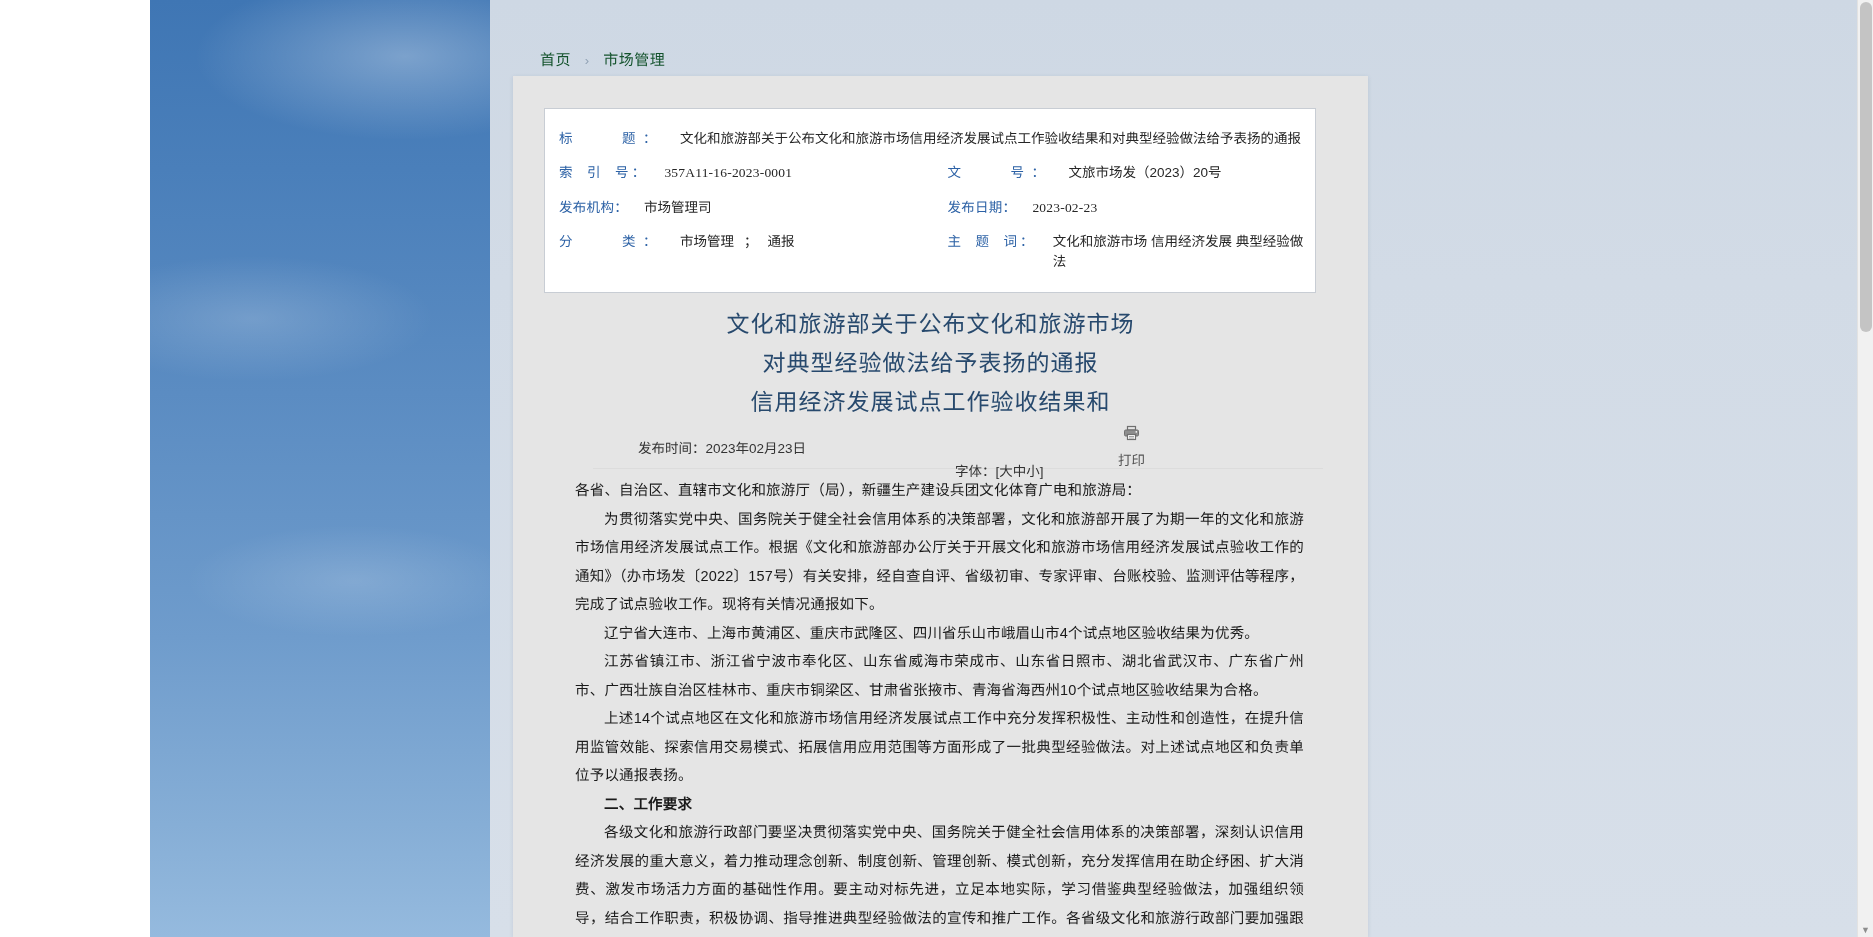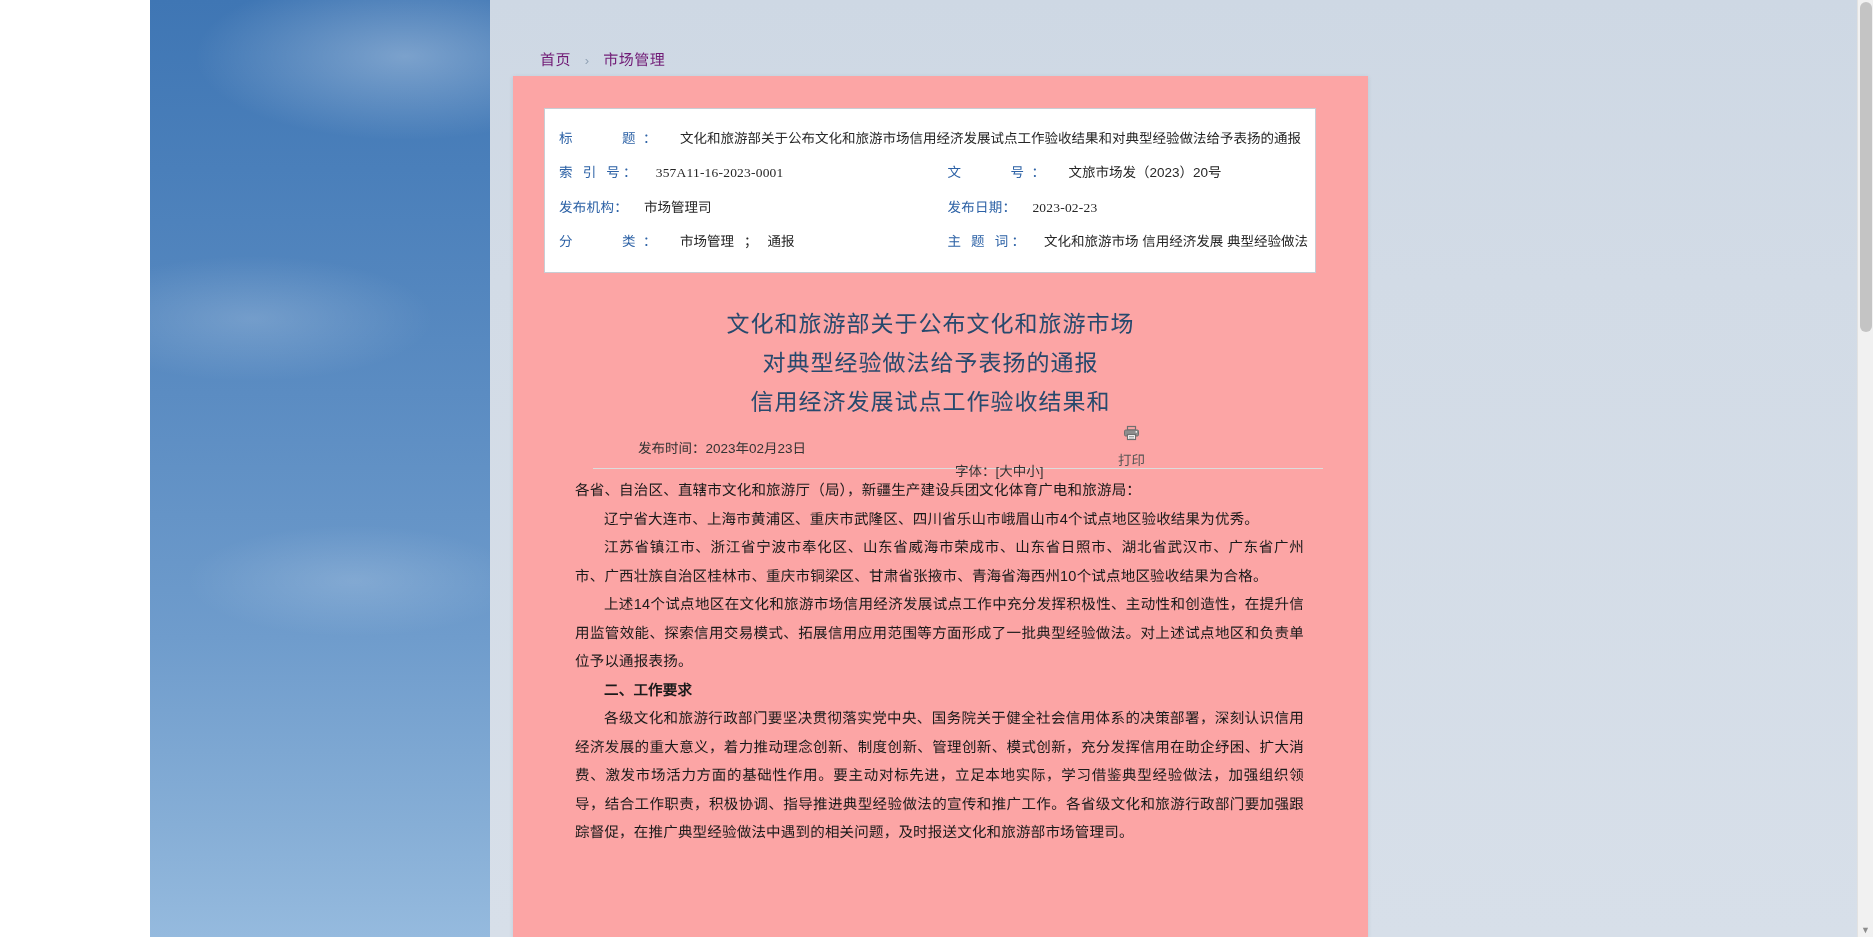--- a/index.html
+++ b/index.html
@@ -54,31 +54,31 @@
   
   #breadcrumb {
     position: absolute;
     left: 540px;
     top: 48px;
     font-size: 15px;
     color: #6a7d93;
     letter-spacing: 0.5px;
     white-space: nowrap;
   }
-  #breadcrumb .crumb { color: #701a75; text-decoration: none; }
+  #breadcrumb .crumb { color: #14532d; text-decoration: none; }
   #breadcrumb .sep { margin: 0 9px; color: #91a2b5; font-size: 13px; }
 
   
   #doc-card {
     position: absolute;
     left: 513px;
     top: 76px;
     width: 855px;
     height: 861px;
-    background: #fca5a5;
+    background: #e5e5e5;
     box-shadow: 0 1px 4px rgba(60,80,110,0.14);
   }
 
   
   #meta-box {
     position: absolute;
     left: 31px;
     top: 32px;
     width: 772px;
     border: 1px solid #c8cdd4;
@@ -101,21 +101,21 @@
   .meta-cell.right { width: 48%; padding-left: 2px; }
 
   .meta-label {
     color: #2d62a6;
     font-size: 13.5px;
     white-space: nowrap;
     flex: 0 0 auto;
     letter-spacing: 0.3px;
   }
   .meta-label.sp1 { letter-spacing: 7.5px; }
-  .meta-label.sp2 { letter-spacing: 3.2px; }
+  .meta-label.sp2 { letter-spacing: 3.2px; font-family: Liberation Mono, monospace; }
   .meta-value {
     color: #262626;
     font-size: 13.5px;
     margin-left: 16px;
     line-height: 1.5;
     word-break: break-all;
   }
   .meta-value.mono { font-family: Liberation Serif, serif; letter-spacing: 0.2px; }
   .meta-value .semi { margin: 0 10px; }
 
@@ -292,20 +292,21 @@
             <rect x="6" y="12.6" width="5" height="0.9" fill="#9a9a9a"></rect>
             <circle cx="13.3" cy="6.9" r="0.8" fill="#ffffff"></circle>
           </svg>
         </span>
         <span>打印</span>
       </span>
     </div>
 
     <div id="article-body">
         <p class="">各省、自治区、直辖市文化和旅游厅（局），新疆生产建设兵团文化体育广电和旅游局：</p>
+        <p class="indent">为贯彻落实党中央、国务院关于健全社会信用体系的决策部署，文化和旅游部开展了为期一年的文化和旅游市场信用经济发展试点工作。根据《文化和旅游部办公厅关于开展文化和旅游市场信用经济发展试点验收工作的通知》（办市场发〔2022〕157号）有关安排，经自查自评、省级初审、专家评审、台账校验、监测评估等程序，完成了试点验收工作。现将有关情况通报如下。</p>
         <p class="indent">辽宁省大连市、上海市黄浦区、重庆市武隆区、四川省乐山市峨眉山市4个试点地区验收结果为优秀。</p>
         <p class="indent">江苏省镇江市、浙江省宁波市奉化区、山东省威海市荣成市、山东省日照市、湖北省武汉市、广东省广州市、广西壮族自治区桂林市、重庆市铜梁区、甘肃省张掖市、青海省海西州10个试点地区验收结果为合格。</p>
         <p class="indent">上述14个试点地区在文化和旅游市场信用经济发展试点工作中充分发挥积极性、主动性和创造性，在提升信用监管效能、探索信用交易模式、拓展信用应用范围等方面形成了一批典型经验做法。对上述试点地区和负责单位予以通报表扬。</p>
         <p class="heading">二、工作要求</p>
         <p class="indent">各级文化和旅游行政部门要坚决贯彻落实党中央、国务院关于健全社会信用体系的决策部署，深刻认识信用经济发展的重大意义，着力推动理念创新、制度创新、管理创新、模式创新，充分发挥信用在助企纾困、扩大消费、激发市场活力方面的基础性作用。要主动对标先进，立足本地实际，学习借鉴典型经验做法，加强组织领导，结合工作职责，积极协调、指导推进典型经验做法的宣传和推广工作。各省级文化和旅游行政部门要加强跟踪督促，在推广典型经验做法中遇到的相关问题，及时报送文化和旅游部市场管理司。</p>
       </div>
 
   </div>
 
   <div id="scrollbar-track">

